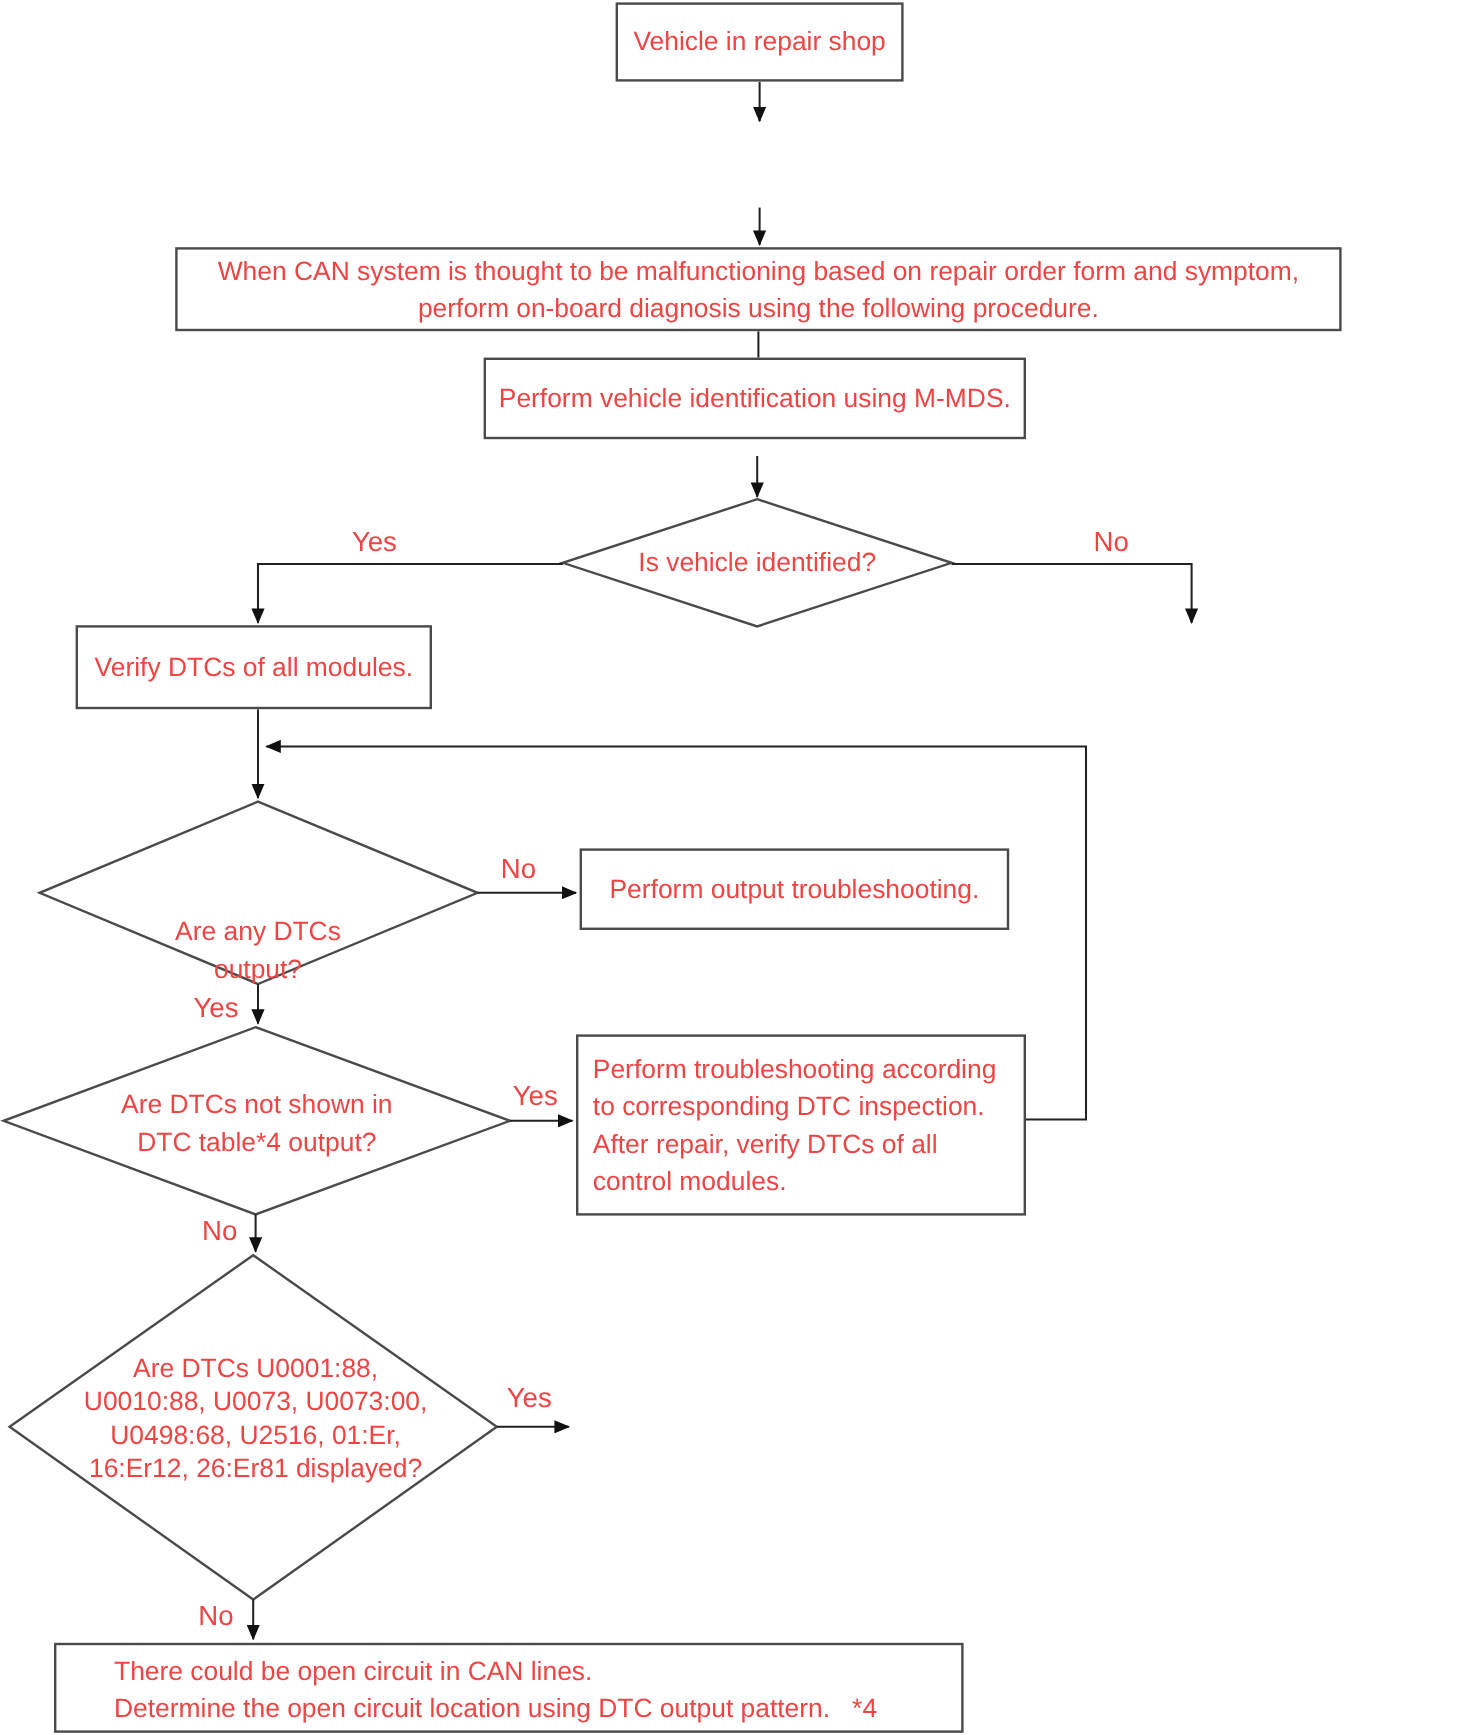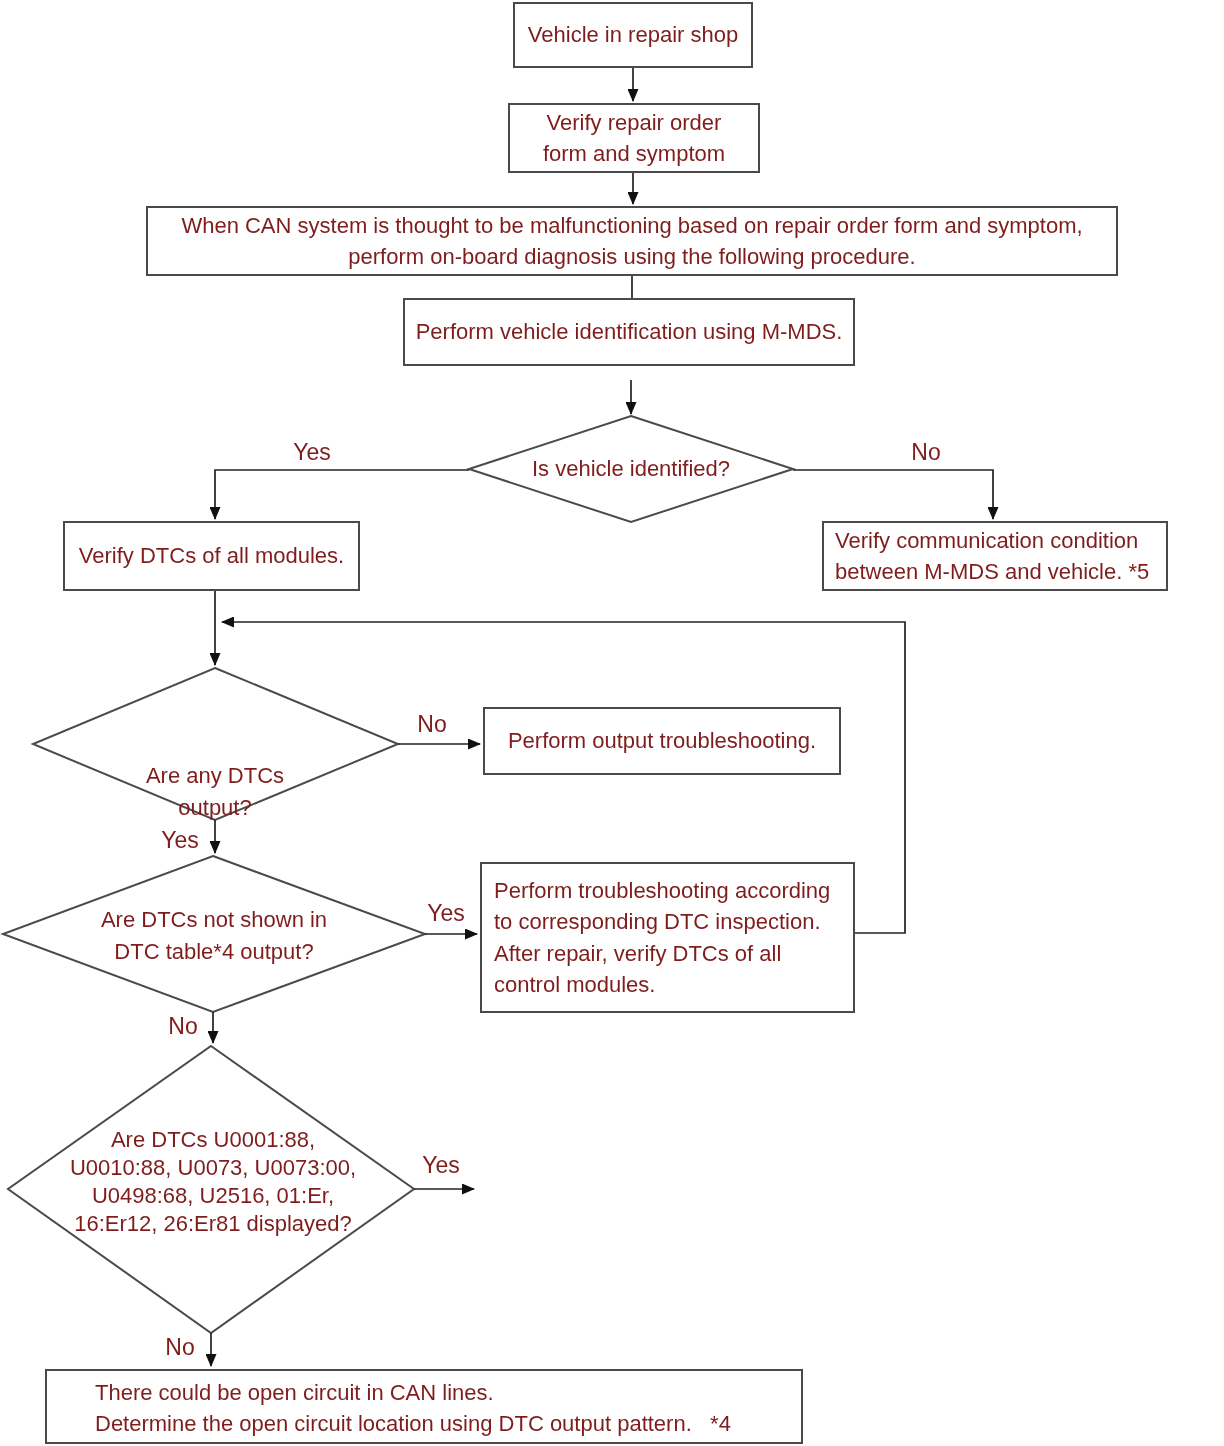--- a/index.html
+++ b/index.html
@@ -1,21 +1,21 @@
 <!DOCTYPE html>
 <html><head>
 <meta charset="utf-8">
 <style>
   html,body{margin:0;padding:0;background:#ffffff;}
   #stage{
     position:relative;
     width:1224px;height:1446px;
     background:#ffffff;
     font-family:"Liberation Sans","DejaVu Sans",sans-serif;
-    color:#7f1d1d;
+    color:#ef4444;
     overflow:hidden;
   }
   #wires{position:absolute;left:0;top:0;width:1224px;height:1446px;}
   .box{
     position:absolute;
     box-sizing:border-box;
     border:2px solid #4a4a4a;
     background:#ffffff;
     font-size:22px;
     line-height:1.42;
@@ -80,42 +80,34 @@
       <path d="M213,1012 V1043" marker-end="url(#arr)"></path>
       <path d="M414,1189 H474" marker-end="url(#arr)"></path>
       <path d="M211,1333 V1366" marker-end="url(#arr)"></path>
     </g>
   </svg>
 
   <div class="box centered" style="left:513px;top:2px;width:240px;height:66px;">
     <span class="t">Vehicle in repair shop</span>
   </div>
 
-  <div class="box centered" style="left:508px;top:103px;width:252px;height:70px;">
-    <span class="t">Verify repair order
-form and symptom</span>
-  </div>
 
   <div class="box centered" style="left:146px;top:206px;width:972px;height:70px;">
     <span class="t">When CAN system is thought to be malfunctioning based on repair order form and symptom,
 perform on-board diagnosis using the following procedure.</span>
   </div>
 
   <div class="box centered" style="left:403px;top:298px;width:452px;height:68px;">
     <span class="t">Perform vehicle identification using M-MDS.</span>
   </div>
 
   <div class="box centered" style="left:63px;top:521px;width:297px;height:70px;">
     <span class="t">Verify DTCs of all modules.</span>
   </div>
 
-  <div class="box leftal" style="left:822px;top:521px;width:346px;height:70px;padding-left:11px;">
-    <span class="t">Verify communication condition
-between M-MDS and vehicle. *5</span>
-  </div>
 
   <div class="box centered" style="left:483px;top:707px;width:358px;height:68px;">
     <span class="t">Perform output troubleshooting.</span>
   </div>
 
   <div class="box leftal" style="left:480px;top:862px;width:375px;height:151px;padding-left:12px;">
     <span class="t">Perform troubleshooting according
 to corresponding DTC inspection.
 After repair, verify DTCs of all
 control modules.</span>

